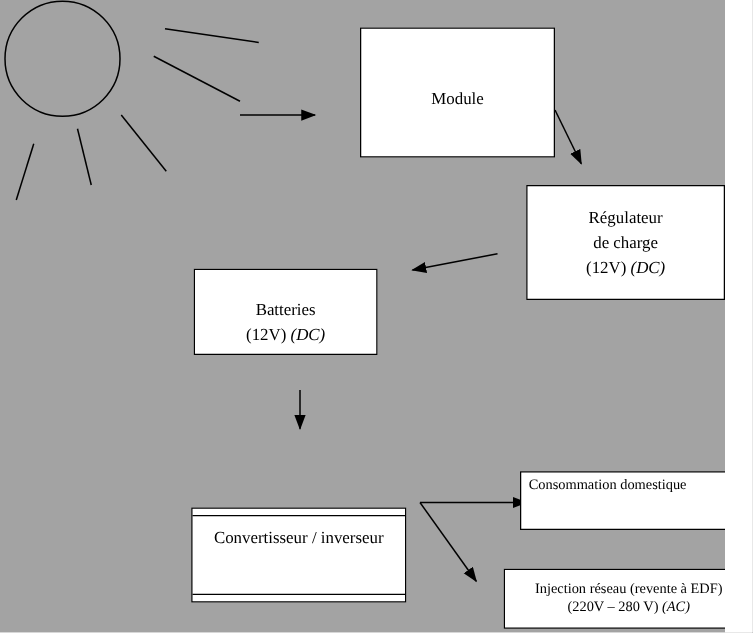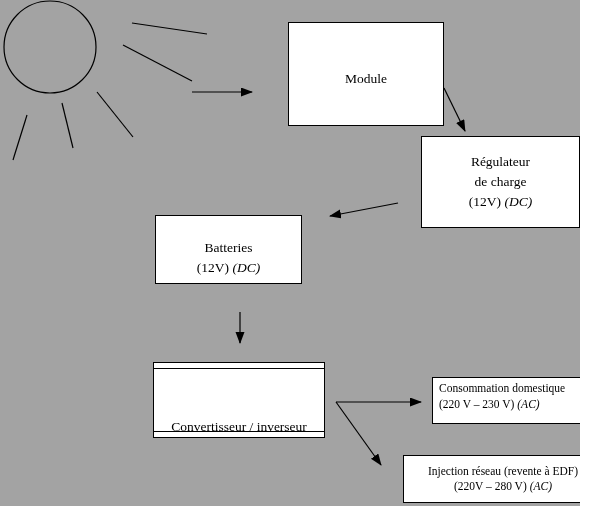--- a/index.html
+++ b/index.html
@@ -29,21 +29,22 @@
     font-size:11.5px;
     line-height:15.5px;
     border-width:1.4px;
   }
   .node.left-align{
     align-items:flex-start;
     text-align:left;
     justify-content:flex-start;
   }
   .node.top-align{
-    justify-content:flex-end;
+    justify-content:flex-start;
+    margin-top:44px;
   }
   .dbl::before{
     content:"";position:absolute;left:0;right:0;top:5px;
     border-top:1px solid #000000;
   }
   .dbl::after{
     content:"";position:absolute;left:0;right:0;bottom:5px;
     border-bottom:1px solid #000000;
   }
   .it{font-style:italic;}
@@ -76,47 +77,43 @@
       <line x1="240" y1="312" x2="240" y2="343" marker-end="url(#ah)"></line>
       <line x1="336" y1="402" x2="421" y2="402" marker-end="url(#ah)"></line>
       <line x1="336" y1="402" x2="381" y2="465" marker-end="url(#ah)"></line>
     </g>
   </svg>
 
   <div class="node" style="left:288px;top:22px;width:156px;height:104px;padding-top:9px">
     <div>Module</div>
   </div>
 
-  <div class="node" style="left:421px;top:136px;width:159px;height:92px">
+  <div class="node" style="left:421px;top:148px;width:159px;height:92px">
     <div>Régulateur</div>
     <div>de charge</div>
     <div>
       <span>(12V)</span>
       <span class="it">(DC)</span>
     </div>
   </div>
 
   <div class="node" style="left:155px;top:215px;width:147px;height:69px;padding-top:16px">
     <div>Batteries</div>
     <div>
       <span>(12V)</span>
       <span class="it">(DC)</span>
     </div>
   </div>
 
   <div class="node dbl top-align" style="left:153px;top:362px;width:172px;height:76px;padding-top:13px">
     <div>Convertisseur / inverseur</div>
   </div>
 
-  <div class="node small left-align" style="left:432px;top:377px;width:165px;height:47px;padding:3px 14px 0 6px">
+  <div class="node small left-align" style="left:416px;top:377px;width:165px;height:47px;padding:3px 14px 0 6px">
     <div>Consommation domestique</div>
-    <div>
-      <span>(220 V – 230 V)</span>
-      <span class="it">(AC)</span>
-    </div>
   </div>
 
   <div class="node small" style="left:403px;top:455px;width:200px;height:48px">
     <div>Injection réseau (revente à EDF)</div>
     <div>
       <span>(220V – 280 V)</span>
       <span class="it">(AC)</span>
     </div>
   </div>
 

